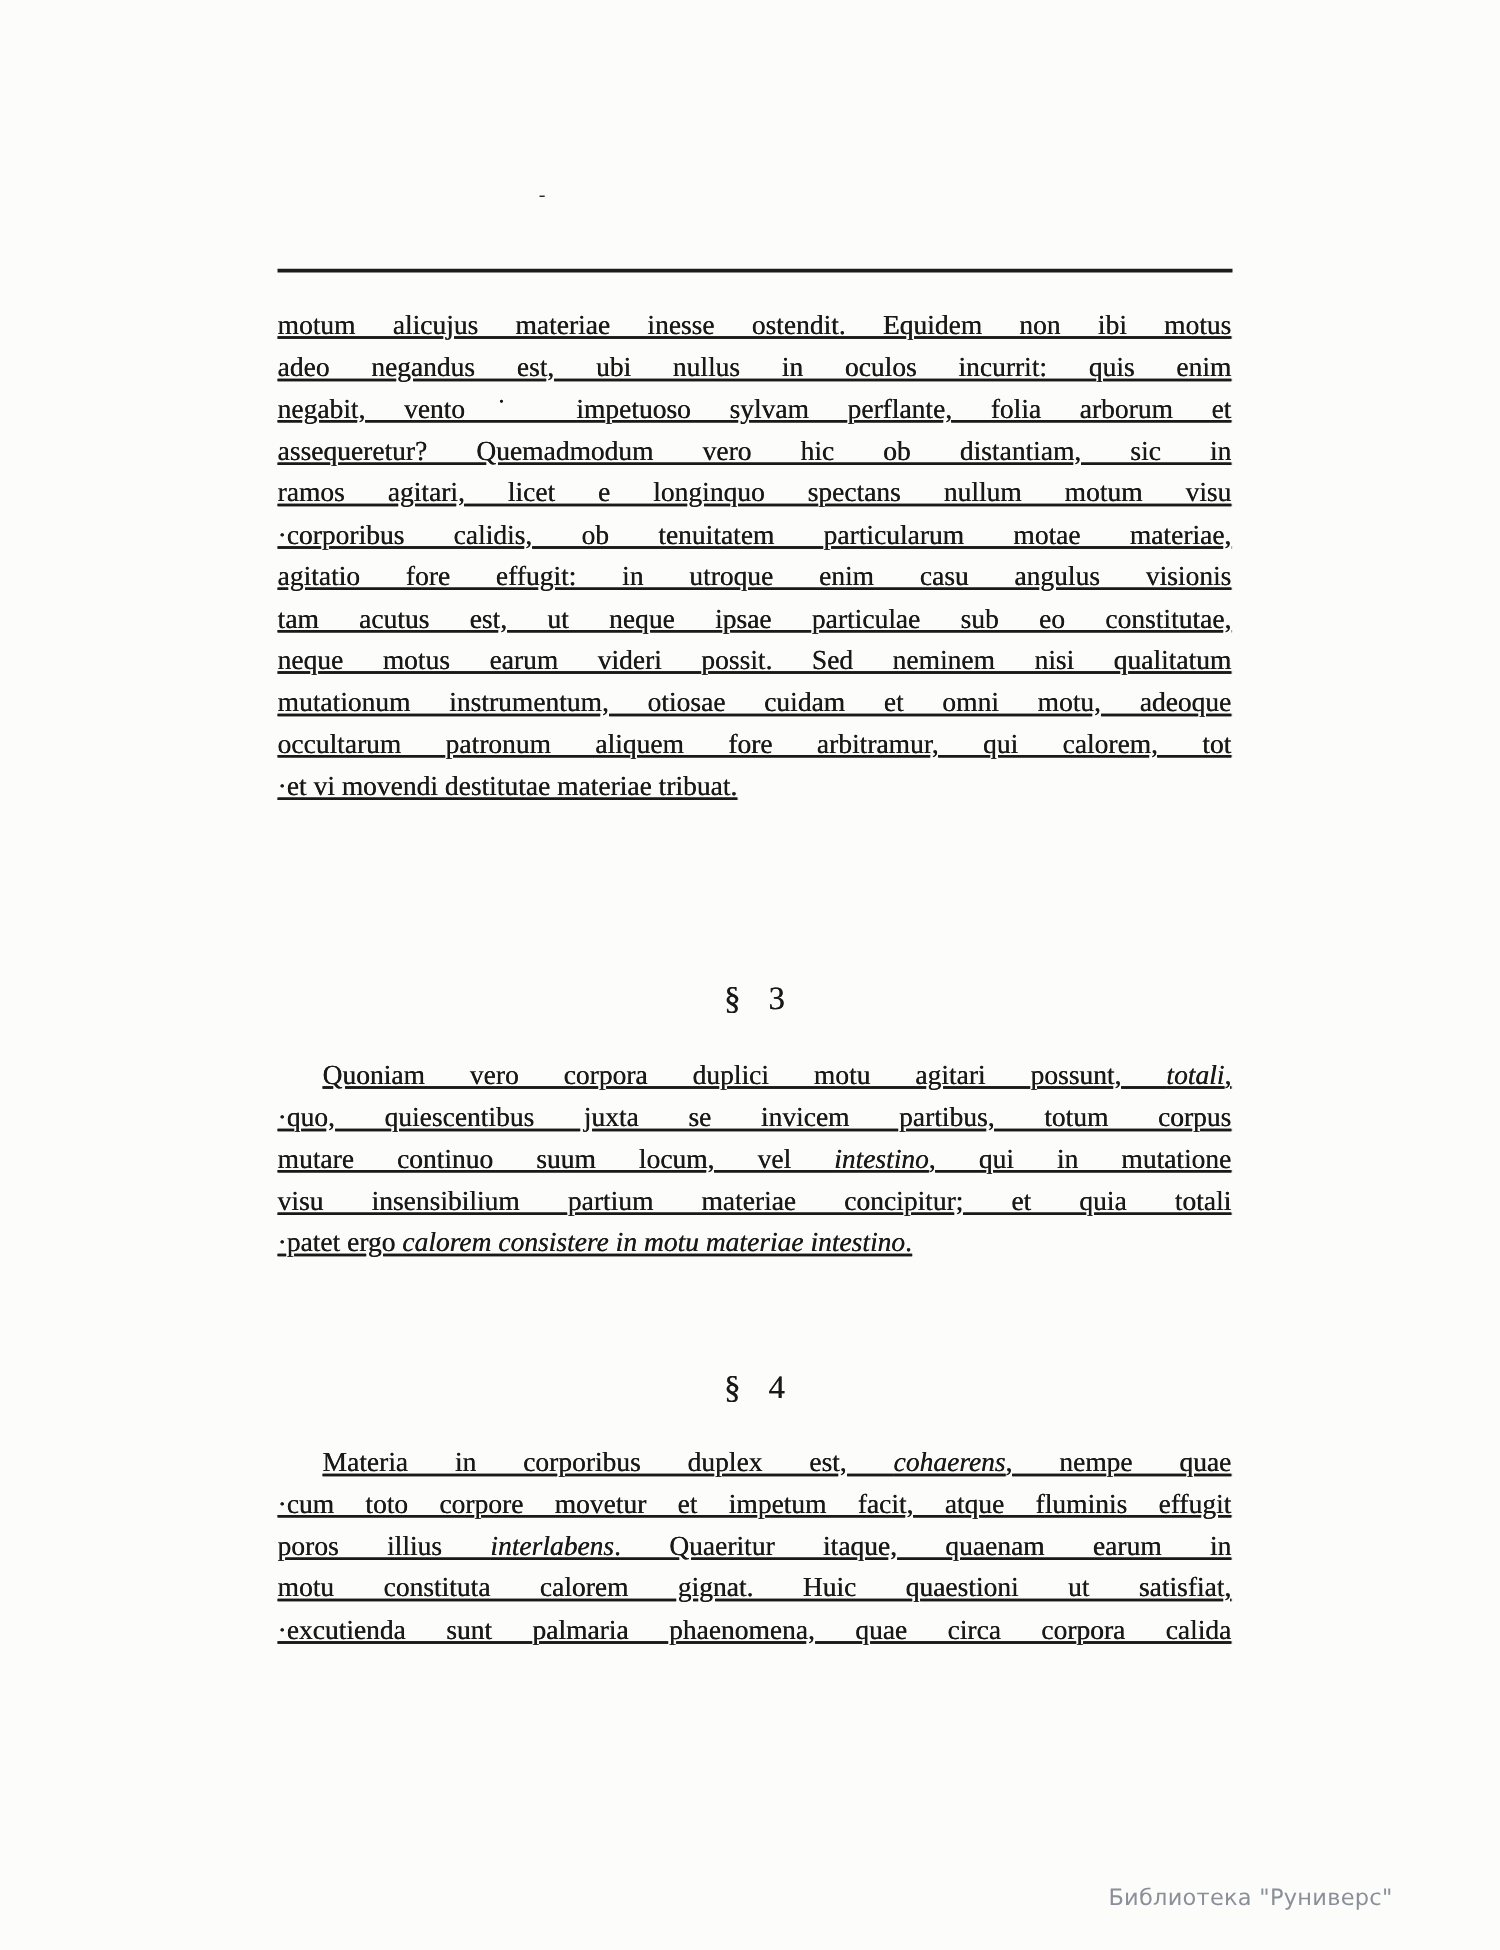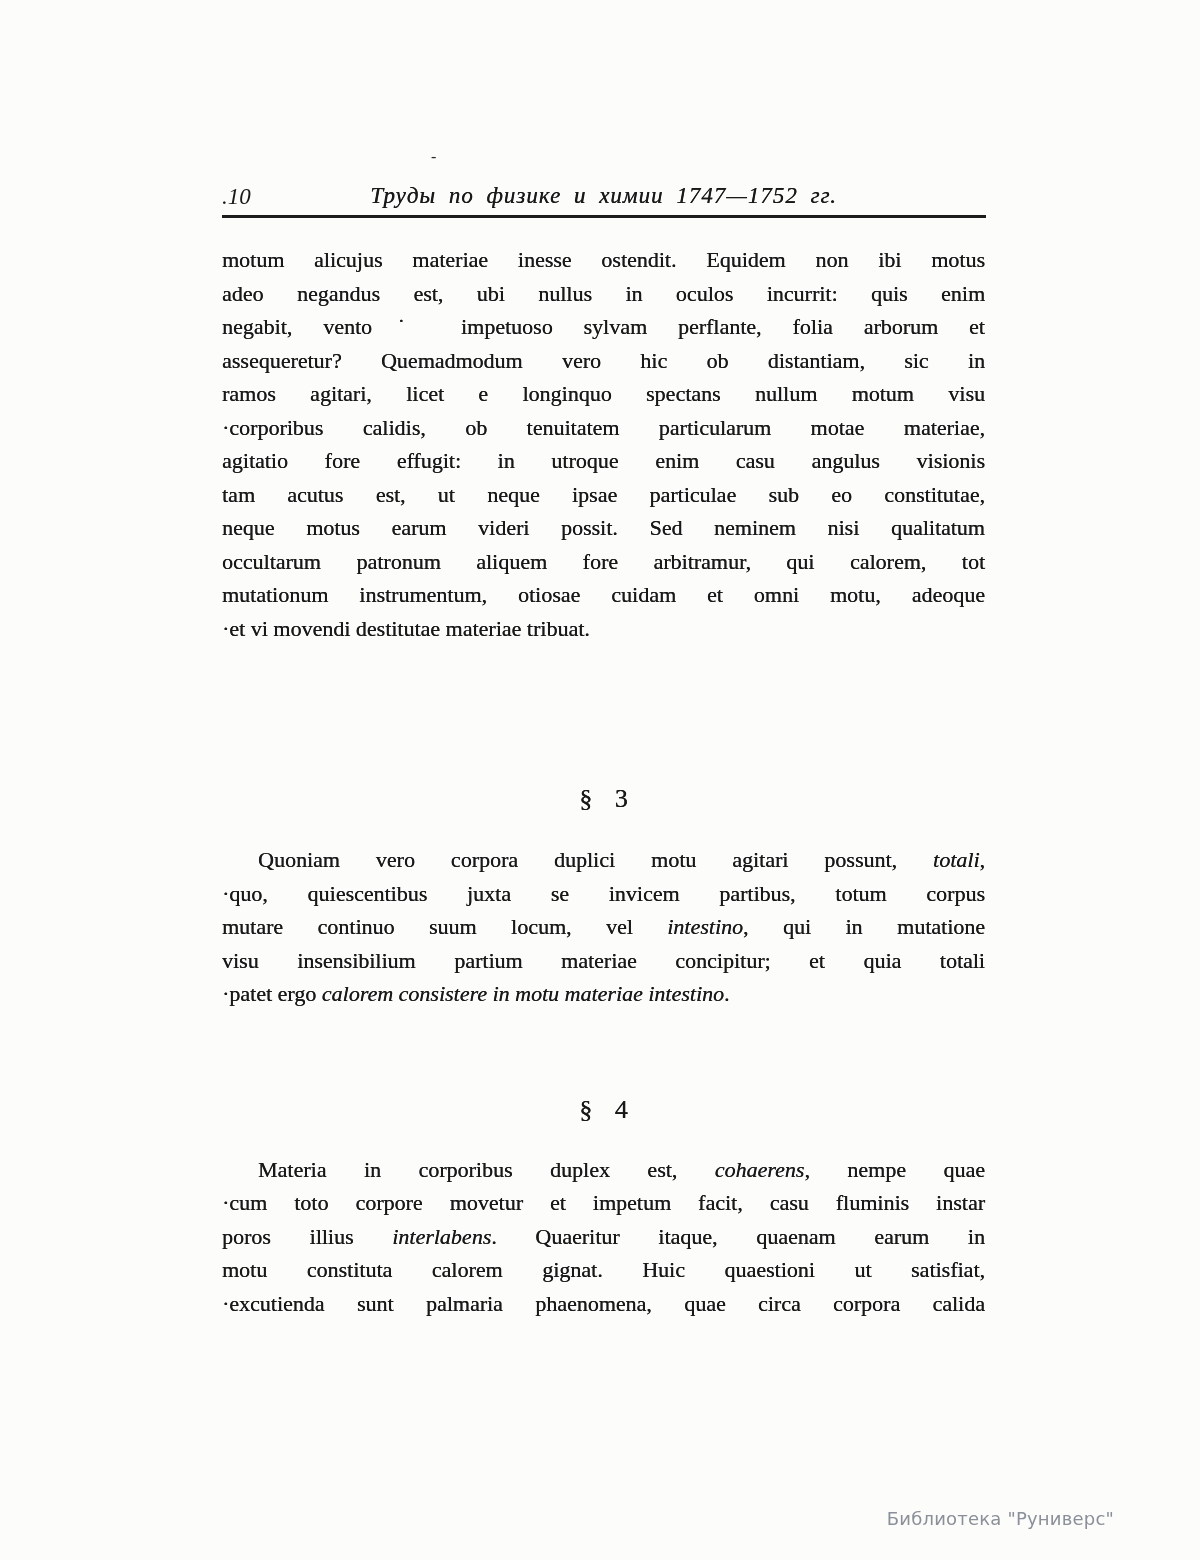--- a/index.html
+++ b/index.html
@@ -44,20 +44,21 @@
     font-size:22px;
     text-shadow:0.25px 0 0 currentColor;
   }
   .paragraph{margin:0;}
   .line{
     line-height:33.5px;height:33.5px;
     text-align:justify;
     text-align-last:justify;
     white-space:nowrap; 
     overflow:visible;
+    text-decoration:underline;
   }
   .line.last{text-align-last:left;}
   .line.first{padding-left:36px;}
   .it{font-style:italic;}
   .section-heading{
     text-align:center;
     font-size:26px;
     line-height:34px;height:34px;
     word-spacing:16px;
     text-shadow:0.3px 0 0 currentColor;
@@ -75,54 +76,50 @@
     letter-spacing:0.2px;
   }
 </style>
 </head>
 <body>
 
 <div class="page">
 
   <div class="stray-mark">-</div>
 
-  <header>
-    <span class="pagenum">.10</span>
-    <span class="running-title">Труды по физике и химии 1747—1752 гг.</span>
-  </header>
 
   <div class="rule"></div>
 
   <main id="content">
       <div class="paragraph">
         <div class="line"><span>motum alicujus materiae inesse ostendit. Equidem non ibi motus</span></div>
         <div class="line"><span>adeo negandus est, ubi nullus in oculos incurrit: quis enim</span></div>
         <div class="line"><span>negabit, vento˙ impetuoso sylvam perflante, folia arborum et</span></div>
         <div class="line"><span>assequeretur? Quemadmodum vero hic ob distantiam, sic in</span></div>
         <div class="line"><span>ramos agitari, licet e longinquo spectans nullum motum visu</span></div>
         <div class="line"><span>·corporibus calidis, ob tenuitatem particularum motae materiae,</span></div>
         <div class="line"><span>agitatio fore effugit: in utroque enim casu angulus visionis</span></div>
         <div class="line"><span>tam acutus est, ut neque ipsae particulae sub eo constitutae,</span></div>
         <div class="line"><span>neque motus earum videri possit. Sed neminem nisi qualitatum</span></div>
+        <div class="line"><span>mutationum instrumentum, otiosae cuidam et omni motu, adeoque</span></div>
         <div class="line"><span>occultarum patronum aliquem fore arbitramur, qui calorem, tot</span></div>
-        <div class="line"><span>mutationum instrumentum, otiosae cuidam et omni motu, adeoque</span></div>
         <div class="line last"><span>·et vi movendi destitutae materiae tribuat.</span></div>
       </div>
       <div class="section-heading">§ 3</div>
       <div class="paragraph">
         <div class="line first"><span>Quoniam vero corpora duplici motu agitari possunt, </span><span class="it">totali</span><span>,</span></div>
         <div class="line"><span>·quo, quiescentibus juxta se invicem partibus, totum corpus</span></div>
         <div class="line"><span>mutare continuo suum locum, vel </span><span class="it">intestino</span><span>, qui in mutatione</span></div>
         <div class="line"><span>visu insensibilium partium materiae concipitur; et quia totali</span></div>
         <div class="line last"><span>·patet ergo </span><span class="it">calorem consistere in motu materiae intestino</span><span>.</span></div>
       </div>
       <div class="section-heading">§ 4</div>
       <div class="paragraph">
         <div class="line first"><span>Materia in corporibus duplex est, </span><span class="it">cohaerens</span><span>, nempe quae</span></div>
-        <div class="line"><span>·cum toto corpore movetur et impetum facit, casu fluminis instar</span></div>
+        <div class="line"><span>·cum toto corpore movetur et impetum facit, atque fluminis effugit</span></div>
         <div class="line"><span>poros illius </span><span class="it">interlabens</span><span>. Quaeritur itaque, quaenam earum in</span></div>
         <div class="line"><span>motu constituta calorem gignat. Huic quaestioni ut satisfiat,</span></div>
         <div class="line"><span>·excutienda sunt palmaria phaenomena, quae circa corpora calida</span></div>
       </div>
     </main>
 
   <div class="watermark">Библиотека "Руниверс"</div>
 
 </div>
 

